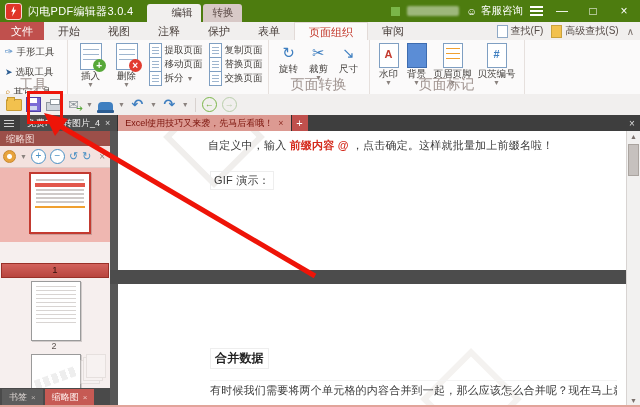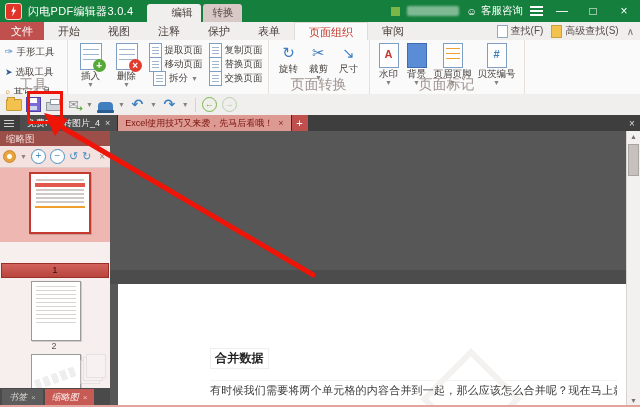--- a/index.html
+++ b/index.html
@@ -2,21 +2,21 @@
 <html><head>
 <meta charset="utf-8">
 <style>
   html,body{margin:0;padding:0;background:#888;}
   #app{position:relative;width:640px;height:407px;overflow:hidden;background:#f1efee;
        font-family:"Liberation Sans","DejaVu Sans",sans-serif;font-size:11px;color:#3c3531;
        box-shadow:0 0 0 1px #9a3c36;}
   .nowrap{white-space:nowrap;overflow:hidden;}
 
   
-  .titlebar{position:absolute;left:0;top:0;width:640px;height:22px;background:#15803d;
+  .titlebar{position:absolute;left:0;top:0;width:640px;height:22px;background:#4d7c0f;
             display:flex;align-items:center;color:#fff;}
   .app-icon{width:15px;height:15px;background:#e03428;border:1px solid #f7d9d6;border-radius:3px;
             margin:0 6px 0 5px;display:flex;align-items:center;justify-content:center;flex:0 0 auto;}
   .bolt{width:7px;height:11px;background:#fff;clip-path:polygon(62% 0,18% 56%,44% 56%,30% 100%,88% 38%,54% 38%);}
   .app-title{font-size:11px;letter-spacing:.3px;}
   .mode-tabs{display:flex;align-items:flex-end;height:100%;margin-left:14px;gap:2px;}
   .mode-tab{padding:2px 9px 2px;border-radius:3px 3px 0 0;font-size:10.5px;}
   .mode-tab.active{background:#f1efee;color:#463c39;padding-left:24px;}
   .mode-tab.idle{background:#d8c9c7;color:#5c4a47;margin-top:20px;}
   .tb-right{margin-left:auto;display:flex;align-items:center;gap:7px;padding-right:4px;}
@@ -41,21 +41,21 @@
   
   .ribbon{position:absolute;left:0;top:40px;width:640px;height:54px;background:#fbfafa;
           border-bottom:1px solid #d9d3d0;display:flex;}
   .rgroup{position:relative;border-right:1px solid #e6e0dd;padding:2px 5px 11px 5px;display:flex;align-items:flex-start;}
   .rgroup-label{position:absolute;bottom:0;left:0;right:0;text-align:center;font-size:14px;color:#a09490;}
   .tool-col{display:flex;flex-direction:column;justify-content:space-between;height:42px;}
   .tool-item{display:flex;align-items:center;gap:3px;font-size:9.5px;color:#44403d;white-space:nowrap;}
   .bigbtn{width:36px;display:flex;flex-direction:column;align-items:center;font-size:9.5px;color:#44403d;padding-top:1px;}
   .bigbtn .caret{font-size:7px;color:#8a827e;line-height:4px;}
   .smallgrid{display:grid;grid-template-rows:repeat(3,14px);grid-auto-flow:column;column-gap:6px;row-gap:0;margin-left:4px;margin-top:1px;}
-  .sitem{display:flex;align-items:center;gap:3px;font-size:9.5px;color:#44403d;white-space:nowrap;justify-content:center;}
+  .sitem{display:flex;align-items:center;gap:3px;font-size:9.5px;color:#44403d;white-space:nowrap;}
   .caret{font-size:7px;color:#8a827e;}
 
   
   .pg{position:relative;display:inline-block;width:11px;height:13px;background:#fff;border:1px solid #7f9fc2;flex:0 0 auto;}
   .pg i{position:absolute;left:2px;right:2px;height:1px;background:#9fb6cf;}
   .pg i:nth-child(1){top:3px}.pg i:nth-child(2){top:6px}.pg i:nth-child(3){top:9px}
   .pg .bdg{position:absolute;right:-4px;bottom:-4px;width:9px;height:9px;border-radius:50%;
            color:#fff;font-size:8px;line-height:9px;text-align:center;font-weight:bold;}
   .pg-big{width:20px;height:25px;}
   .pg-big i:nth-child(1){top:5px}.pg-big i:nth-child(2){top:10px}.pg-big i:nth-child(3){top:15px}
@@ -126,21 +126,21 @@
   .lab{position:absolute;width:106px;text-align:center;font-size:9px;color:#5a524e;}
   .lab2{left:1px;top:173px;}
   .thumb3{left:31px;top:186px;width:48px;height:58px;}
   .t3wm{margin:18px 2px;height:10px;transform:rotate(-20deg);background:repeating-linear-gradient(90deg,#eee 0,#eee 6px,transparent 6px,transparent 9px);}
   .ghost-pages{position:absolute;right:4px;bottom:4px;width:26px;height:30px;opacity:.5;}
   .ghost-pages i{position:absolute;width:18px;height:22px;border:1px solid #d8d2cf;background:#f9f6f5;}
   .ghost-pages i:nth-child(1){left:0;top:6px;}
   .ghost-pages i:nth-child(2){left:3px;top:3px;}
   .ghost-pages i:nth-child(3){left:6px;top:0;}
   .lp-tabs{height:17px;background:#4a4a4a;display:flex;align-items:stretch;gap:2px;padding:1px 2px 1px 2px;}
-  .lp-tab{display:flex;align-items:center;gap:4px;padding:0 7px;font-size:9px;font-style:italic;}
+  .lp-tab{display:flex;align-items:center;gap:4px;padding:0 7px;font-size:9px;}
   .lp-tab.bm{background:#5c5c5c;color:#ddd6d3;}
   .lp-tab.th{background:#c65a54;color:#fff0ee;}
   .lp-tab .x{font-size:8px;opacity:.7;}
 
   
   .docarea{position:absolute;left:110px;top:131px;right:0;bottom:0;background:#575757;}
   .pageA{position:absolute;left:8px;top:0;right:13px;height:139px;background:#fff;overflow:hidden;}
   .gapband{position:absolute;left:0;top:139px;right:13px;height:14px;background:#4c4c4c;}
   .pageB{position:absolute;left:8px;top:153px;right:13px;bottom:2px;background:#fff;overflow:hidden;}
   .docline{position:absolute;font-size:11px;color:#3a3a3a;letter-spacing:.2px;}
@@ -453,20 +453,25 @@
         <span class="x">×</span>
       </div>
       <div class="lp-tab th">
         <span>缩略图</span>
         <span class="x">×</span>
       </div>
     </div>
   </div>
 
   <div class="docarea">
+    <div class="pageA">
+      <div class="wm wm1"></div>
+      <div class="docline l1 nowrap"><span>自定义中，输入 </span><span class="hl-red">前缀内容 @</span><span> ，点击确定。这样就批量加上前缀名啦！</span></div>
+      <div class="docline gif">GIF 演示：</div>
+    </div>
     <div class="gapband"></div>
     <div class="pageB">
       <div class="wm wm2"></div>
       <div class="docline h2box">合并数据</div>
       <div class="docline body2 nowrap">有时候我们需要将两个单元格的内容合并到一起，那么应该怎么合并呢？现在马上就教大</div>
     </div>
     <div class="vscroll">
       <div class="vs-up">▲</div>
       <div class="vs-thumb"></div>
       <div class="vs-dn">▼</div>

